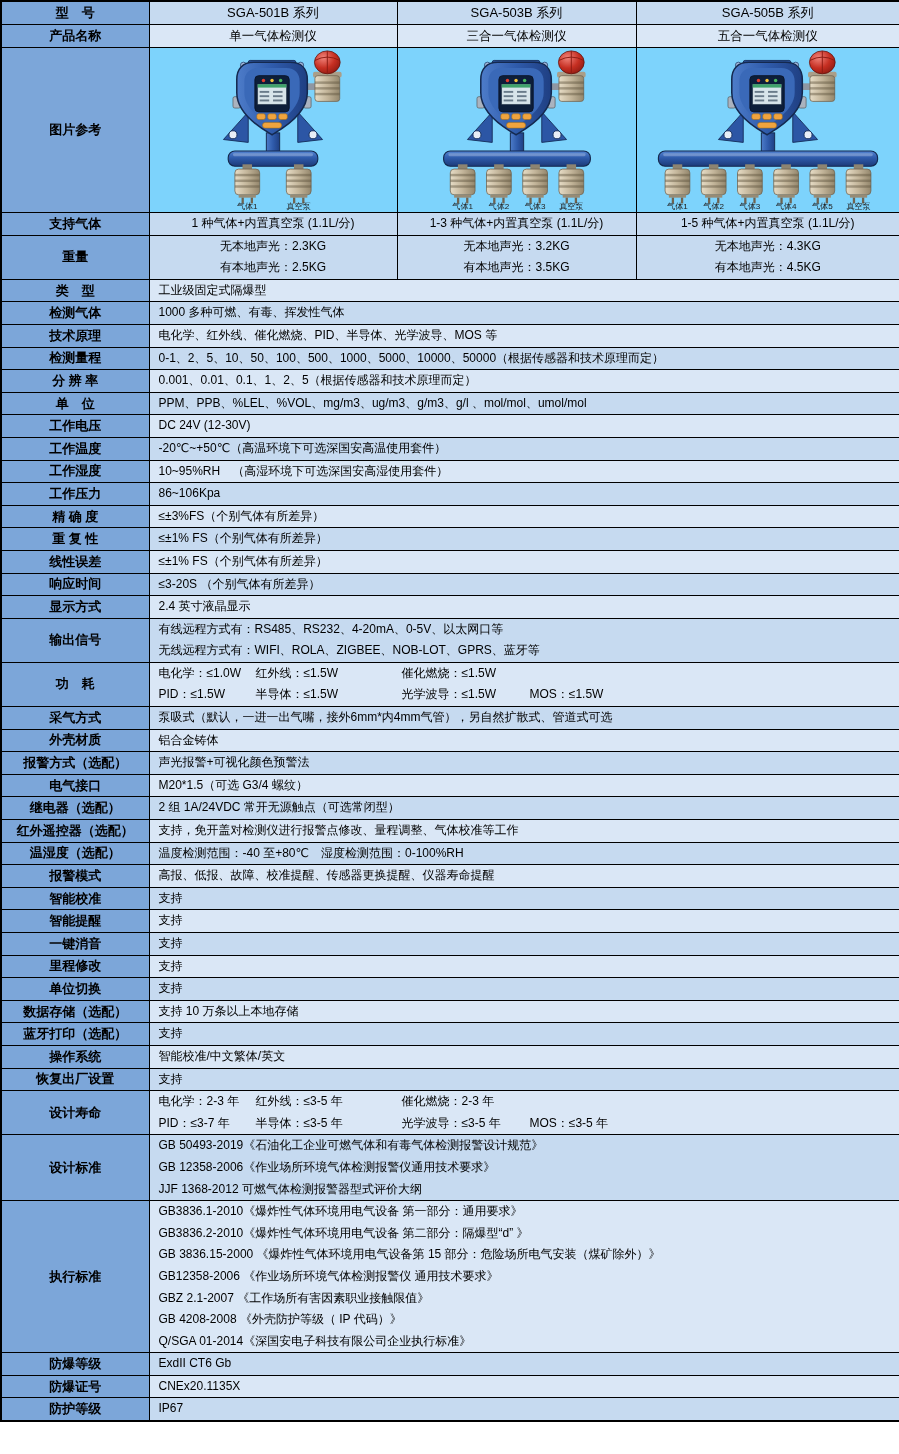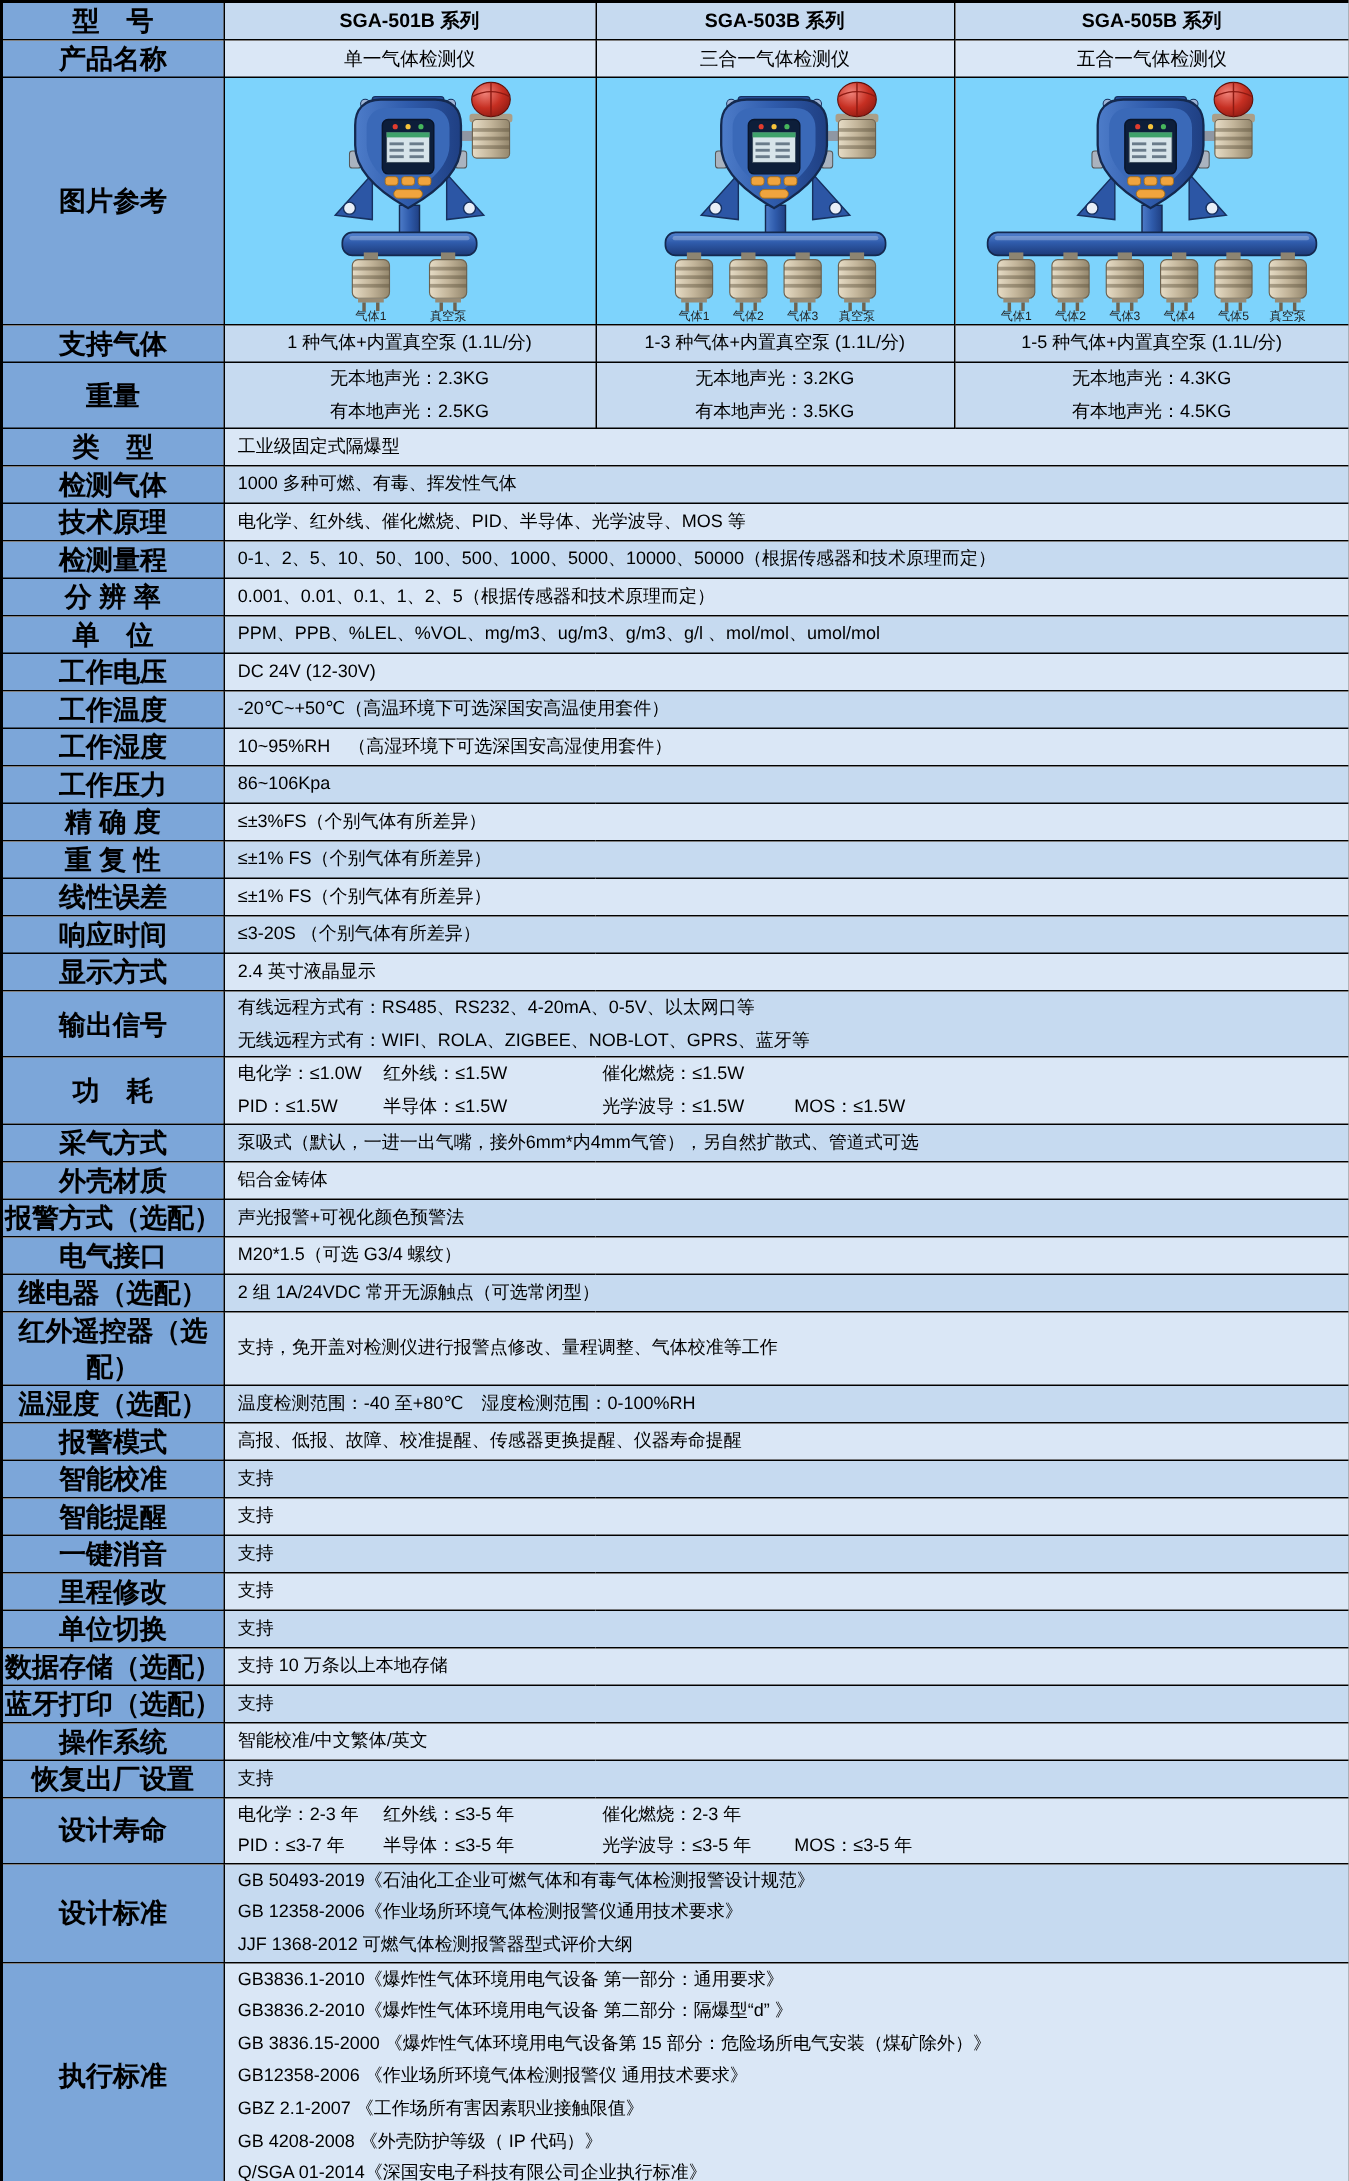--- a/index.html
+++ b/index.html
@@ -1,25 +1,25 @@
 <!DOCTYPE html>
 <html><head>
 <meta charset="utf-8">
 <style>
   html,body{margin:0;padding:0;background:#ffffff;}
   body{font-family:"Liberation Sans","DejaVu Sans",sans-serif;color:#000;}
   .page{width:899px;}
   table{border-collapse:collapse;width:899px;table-layout:fixed;border:2px solid #000;}
   td{border:1px solid #000;padding:0;font-size:12px;vertical-align:middle;overflow:hidden;}
-  td.label{background:#7ca6d9;font-weight:bold;text-align:center;font-size:18px;}
+  td.label{background:#7ca6d9;font-weight:bold;text-align:center;font-size:13px;}
   td.vc{text-align:center;}
   .dark{background:#c6daf0;}
   .light{background:#dae7f6;}
   td.imgcell{background:#7dd3fc;height:164px;text-align:center;vertical-align:middle;}
-  td.model{font-weight:bold;font-size:13px;height:22px;}
+  td.model{font-weight:normal;font-size:13px;height:22px;}
   td.product{font-size:12.5px;height:22px;margin-left:34px;}
   td.spec{padding:0 0 0 9px;text-align:left;}
   .line{height:21.6px;line-height:21.6px;white-space:nowrap;}
   .line .seg{display:inline-block;vertical-align:top;}
   .line .seg:nth-child(1){width:97px;}
   .line .seg:nth-child(2){width:146px;}
   .line .seg:nth-child(3){width:128px;}
   .line .seg:nth-child(4){width:auto;}
   svg{display:inline-block;vertical-align:middle;}
 </style>

